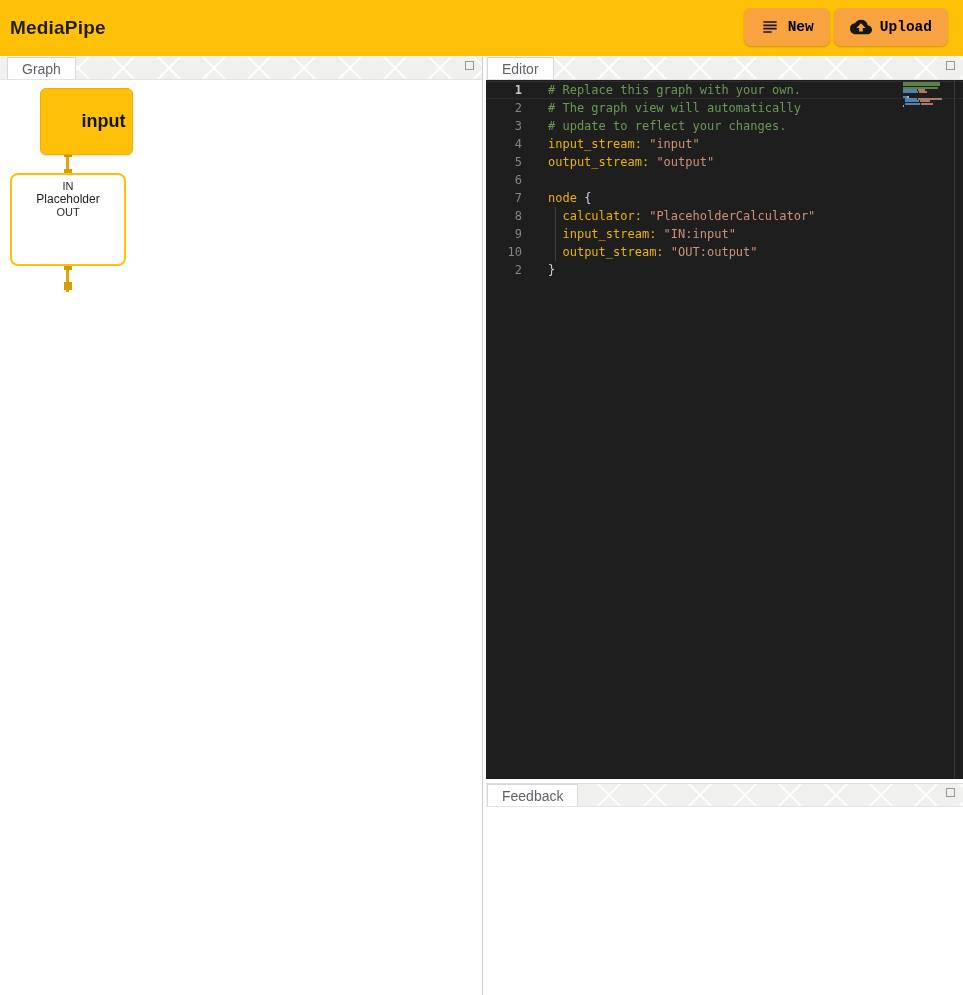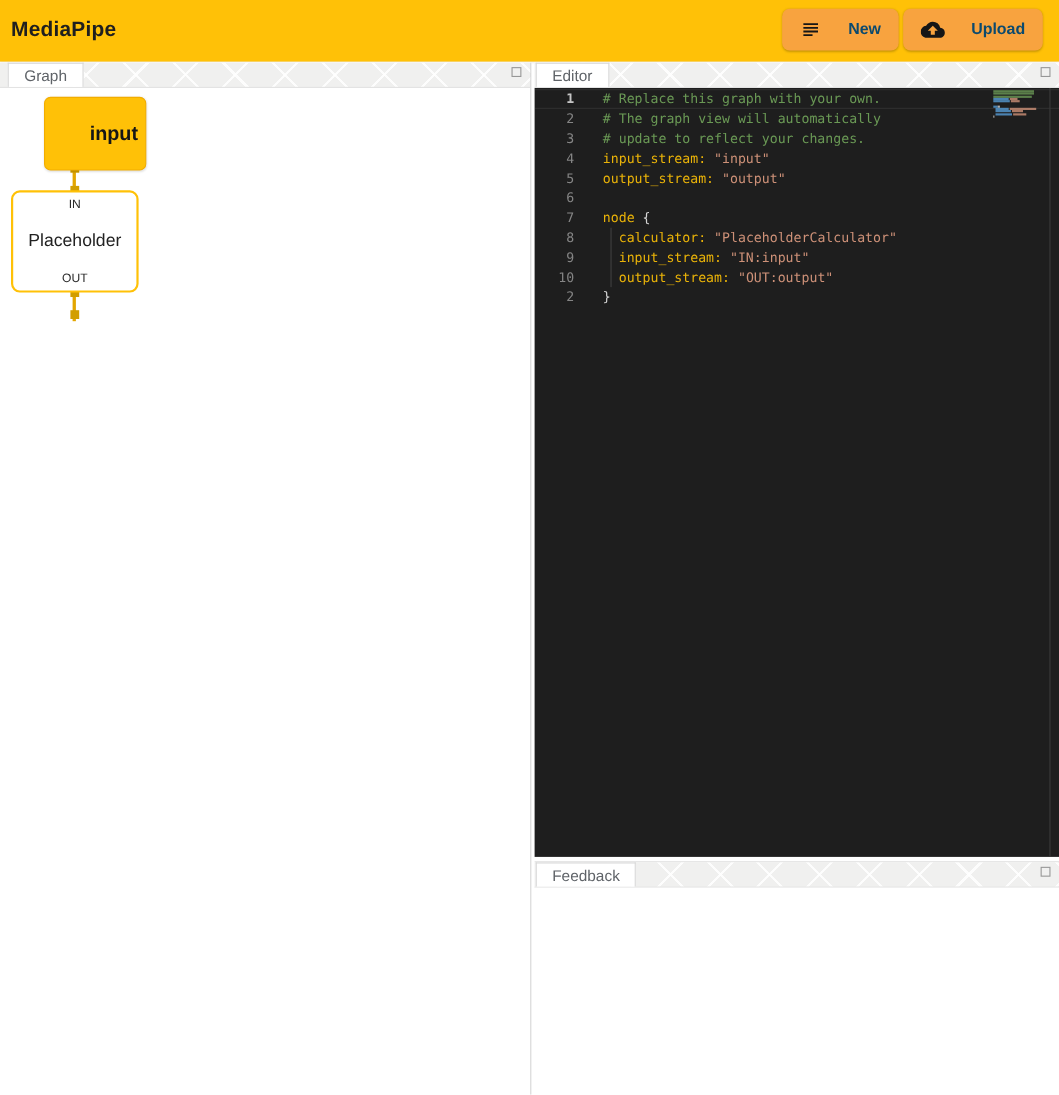--- a/index.html
+++ b/index.html
@@ -4,23 +4,23 @@
 <style>
   html,body{margin:0;padding:0;background:#ffffff;}
   body{width:963px;height:995px;overflow:hidden;position:relative;
        font-family:"Liberation Sans",sans-serif;-webkit-font-smoothing:antialiased;}
 
   
   .app-header{position:absolute;left:0;top:0;width:963px;height:56px;background:#FFC107;
               display:flex;align-items:center;box-shadow:0 1px 2px rgba(0,0,0,.08);}
   .app-title{margin-left:10px;font-size:19px;font-weight:700;color:#1f1f1f;letter-spacing:.2px;}
   .header-actions{position:absolute;right:15px;top:8px;display:flex;gap:4px;}
-  .hdr-btn{height:38px;display:flex;align-items:center;gap:24px;padding:0 16px;
+  .hdr-btn{height:38px;display:flex;align-items:center;gap:8px;padding:0 16px;
            background:#F8A33F;border:none;border-radius:7px;cursor:pointer;
-           font-family:Liberation Sans, sans-serif;font-size:14.5px;font-weight:700;color:#0c4a6e;
+           font-family:Liberation Mono, monospace;font-size:14.5px;font-weight:700;color:#000000;
            box-shadow:0 1px 2px rgba(0,0,0,.22);}
   .hdr-btn svg{display:block;}
 
   
   .panel{position:absolute;background:#fff;}
   .panel-header{position:relative;height:22px;background:#f0f0ef;
     background-image:
       repeating-linear-gradient(45deg,rgba(255,255,255,0) 0 30px,rgba(255,255,255,.85) 30px 32px),
       repeating-linear-gradient(135deg,rgba(255,255,255,0) 0 30px,rgba(255,255,255,.85) 30px 32px);
     border-bottom:1px solid #e3e3e3;}
@@ -38,23 +38,23 @@
 
   
   .graph-canvas{position:absolute;left:0;top:23px;right:0;bottom:0;background:#fff;overflow:hidden;}
   .gnode{position:absolute;display:flex;align-items:center;justify-content:center;
          background:#FFC107;border:1px solid #f2ad00;border-radius:6px;
          font-size:18px;font-weight:700;color:#161616;box-shadow:0 1px 2px rgba(0,0,0,.12);cursor:move;}
   #node-input{left:40px;top:8px;width:57px;height:65px;padding-left:34px;}
   #node-output{left:33px;top:205px;width:70px;height:65px;}
   #node-placeholder{position:absolute;left:10px;top:93px;width:116px;height:93px;box-sizing:border-box;
          background:#fff;border:2px solid #FFC107;border-radius:8px;cursor:move;
-         display:flex;flex-direction:column;align-items:center;justify-content:space-between;padding:5px 0;}
+         display:flex;flex-direction:column;align-items:center;justify-content:flex-start;padding:5px 0;}
   .port-label{font-size:11px;color:#2b2b2b;}
-  .node-title{font-size:16px;font-weight:500;color:#222;}
+  .node-title{font-size:12px;font-weight:500;color:#222;}
   .gedge{position:absolute;width:3px;background:#E3A600;}
   #edge-1{left:66px;top:71px;height:28px;}
   #edge-2{left:66px;top:184px;height:28px;}
   .gport{position:absolute;width:8px;height:8px;background:#D29E00;}
   #port-a{left:64px;top:69px;}  #port-b{left:64px;top:89px;}
   #port-c{left:64px;top:182px;} #port-d{left:64px;top:202px;}
 
   
   .code-area{position:absolute;left:0;top:23px;right:0;bottom:0;background:#1E1E1E;overflow:hidden;
              font-family:"DejaVu Sans Mono",monospace;font-size:12px;line-height:18px;cursor:text;}

